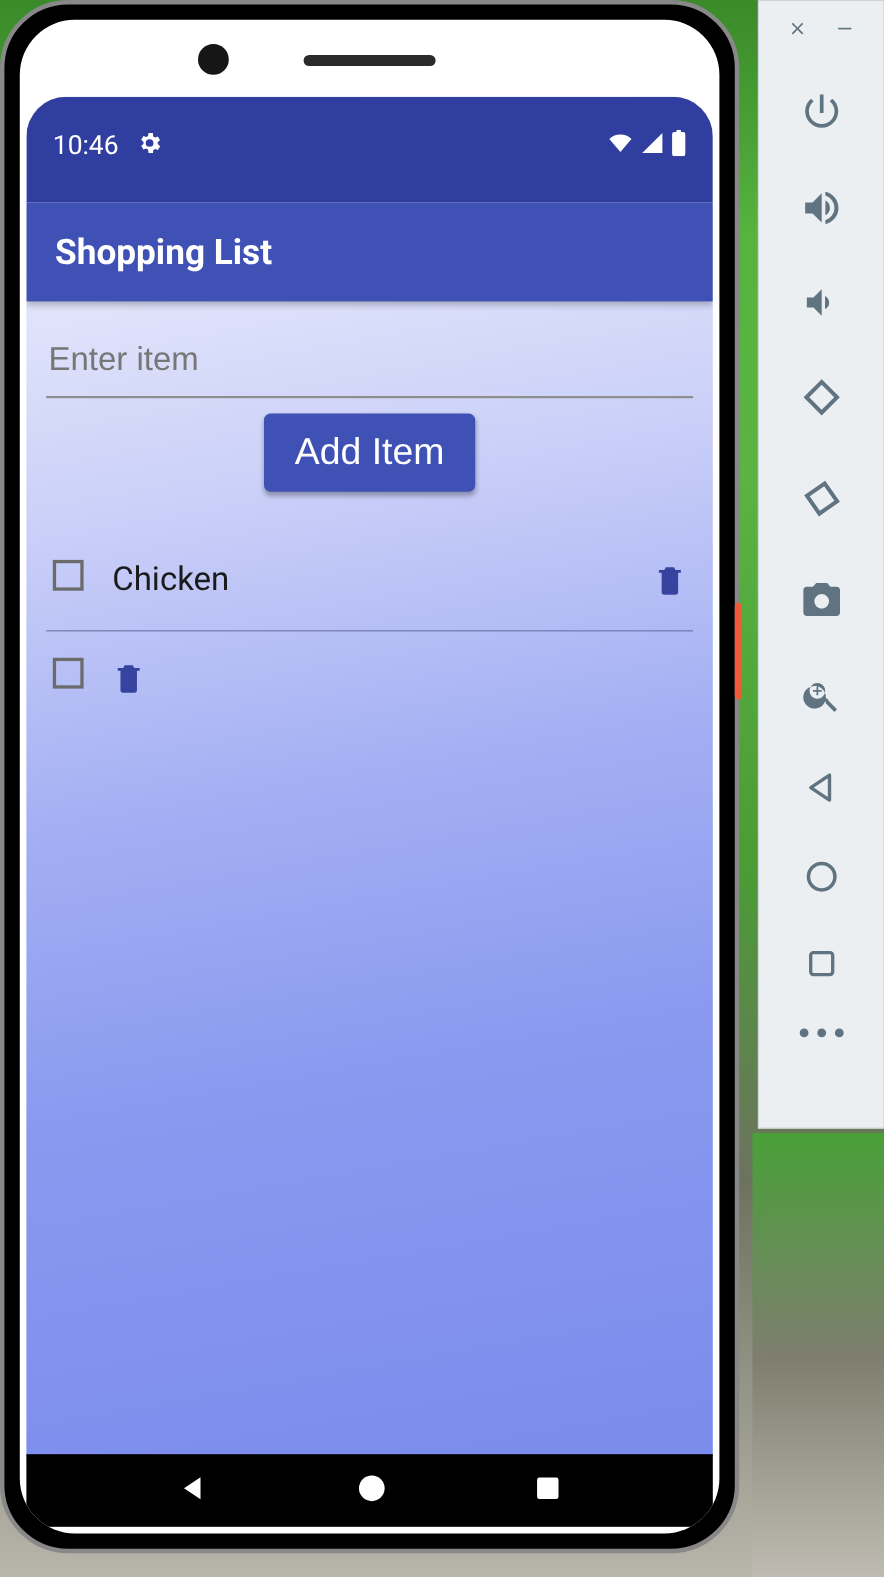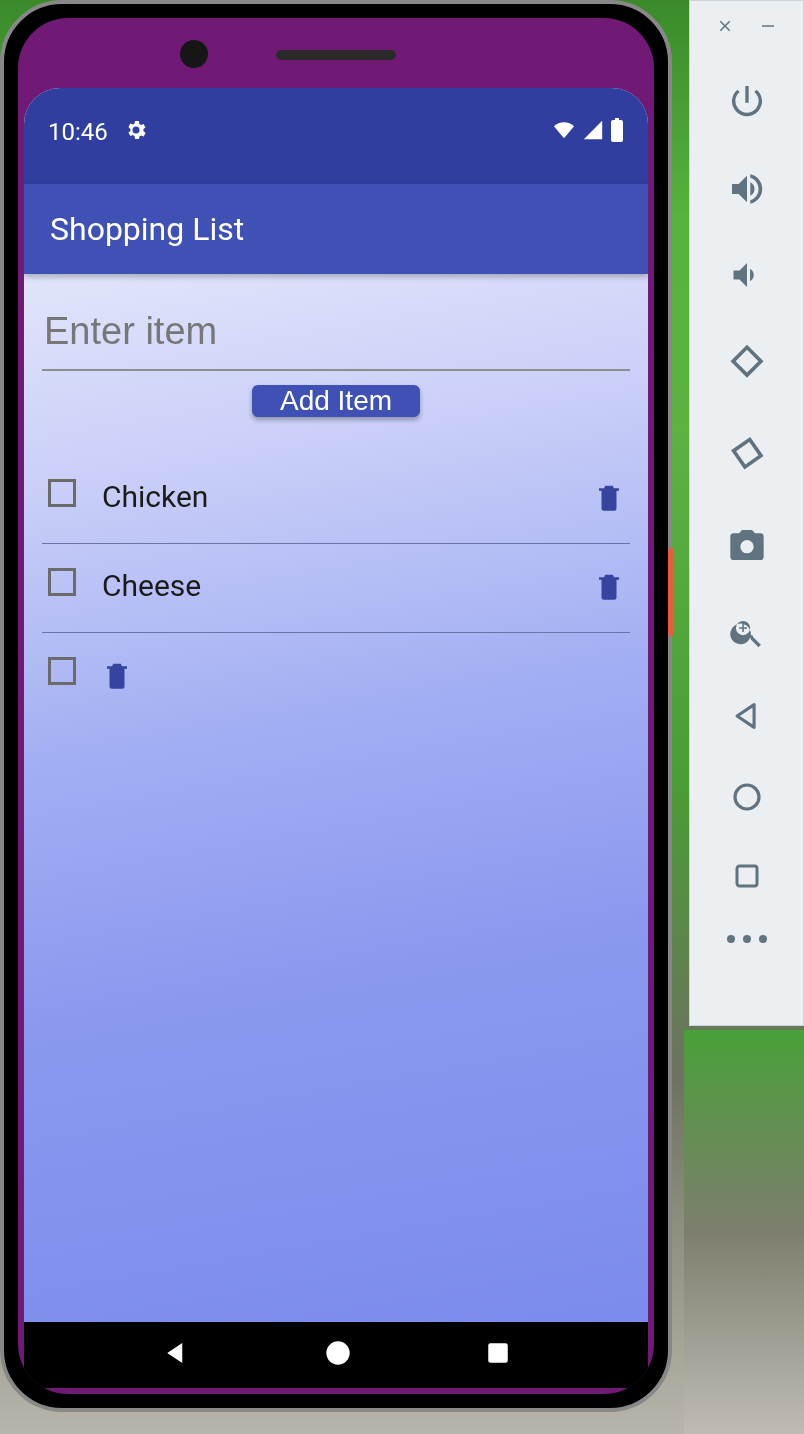--- a/index.html
+++ b/index.html
@@ -39,21 +39,21 @@
     width: 672px;
     height: 1412px;
     background: #000;
     border-radius: 62px;
     border: 4px solid #888;
     box-shadow: inset 0 0 0 10px #000;
   }
   .phone-inner {
     position:absolute; inset:14px;
     border-radius: 50px;
-    background:#701a75;
+    background:#ffffff;
     overflow:hidden;
   }
   .earpiece { position:absolute; top:32px; left:50%; transform:translateX(-50%);
     width:120px; height:10px; background:#2a2a2a; border-radius:6px; z-index:50; }
   .camera { position:absolute; top:22px; left:162px; width:28px; height:28px; border-radius:50%; background:#161616; z-index:50; }
   
   .power-sliver { position:absolute; right:-6px; top:544px; width:6px; height:88px; background:#ef5a3a; border-radius:3px; }
   
   .screen {
     position:absolute;
@@ -70,33 +70,33 @@
     display:flex; align-items:flex-start; justify-content:space-between;
     padding:30px 24px 0;
   }
   .status-left { display:flex; align-items:center; gap:16px; }
   .status-time { color:#fff; font-size:24px; font-weight:400; }
   .status-right { display:flex; align-items:center; gap:6px; }
   .status-right svg, .status-left svg { fill:#fff; }
   
   .app-bar { background:#3f51b5; height:90px; display:flex; align-items:center; padding:0 26px;
     box-shadow: 0 3px 6px rgba(0,0,0,.25); }
-  .app-bar-title { color:#fff; font-size:32px; font-weight:400; }
+  .app-bar-title { color:#fff; font-size:32px; font-weight:700; }
   
   .input-area { padding:20px 18px 0; }
   .text-input {
     width:100%; border:none; background:transparent;
-    font-size:38px; color:#222; padding:16px 2px;
+    font-size:30px; color:#222; padding:16px 2px;
     border-bottom:2px solid #8e8e8e; outline:none;
   }
   .text-input::placeholder { color:#777; }
   .add-btn {
     display:block; margin:14px auto 0;
     background:#3f51b5; color:#fff; border:none;
-    font-size:28px; font-weight:500; padding:0 28px;
+    font-size:34px; font-weight:500; padding:16px 28px;
     border-radius:6px; box-shadow:0 3px 5px rgba(0,0,0,.3);
     cursor:pointer;
   }
   
   .list { padding:38px 18px 0; }
   .list-row { display:flex; align-items:flex-start; padding:24px 6px; border-bottom:1.5px solid #6a74a8; gap:26px; }
   .list-row:last-child { border-bottom:none; }
   .chk { width:28px; height:28px; border:3px solid #6b6b6b; cursor:pointer; flex-shrink:0; }
   .item-label { flex:1; font-size:30px; color:#1b1b1b; }
   .trash { cursor:pointer; }
@@ -214,27 +214,20 @@
 
       <div class="input-area">
         <input class="text-input" type="text" placeholder="Enter item" style="">
         <button class="add-btn">Add Item</button>
       </div>
 
       <div class="list">
         <div class="list-row">
           <div class="chk"></div>
           <span class="item-label">Chicken</span>
-          <span class="trash"><svg viewBox="0 0 24 24">
-                <path d="M6 7h12v14a2 2 0 0 1-2 2H8a2 2 0 0 1-2-2V7zm3-4h6l1 2h4v2H4V5h4z"></path>
-              </svg></span>
-        </div>
-        <div class="list-row">
-          <div class="chk"></div>
-          <span class="item-label">Cheese</span>
           <span class="trash"><svg viewBox="0 0 24 24">
                 <path d="M6 7h12v14a2 2 0 0 1-2 2H8a2 2 0 0 1-2-2V7zm3-4h6l1 2h4v2H4V5h4z"></path>
               </svg></span>
         </div>
         <div class="list-row">
           <div class="chk"></div>
           <span class="trash"><svg viewBox="0 0 24 24">
                 <path d="M6 7h12v14a2 2 0 0 1-2 2H8a2 2 0 0 1-2-2V7zm3-4h6l1 2h4v2H4V5h4z"></path>
               </svg></span>
         </div>

